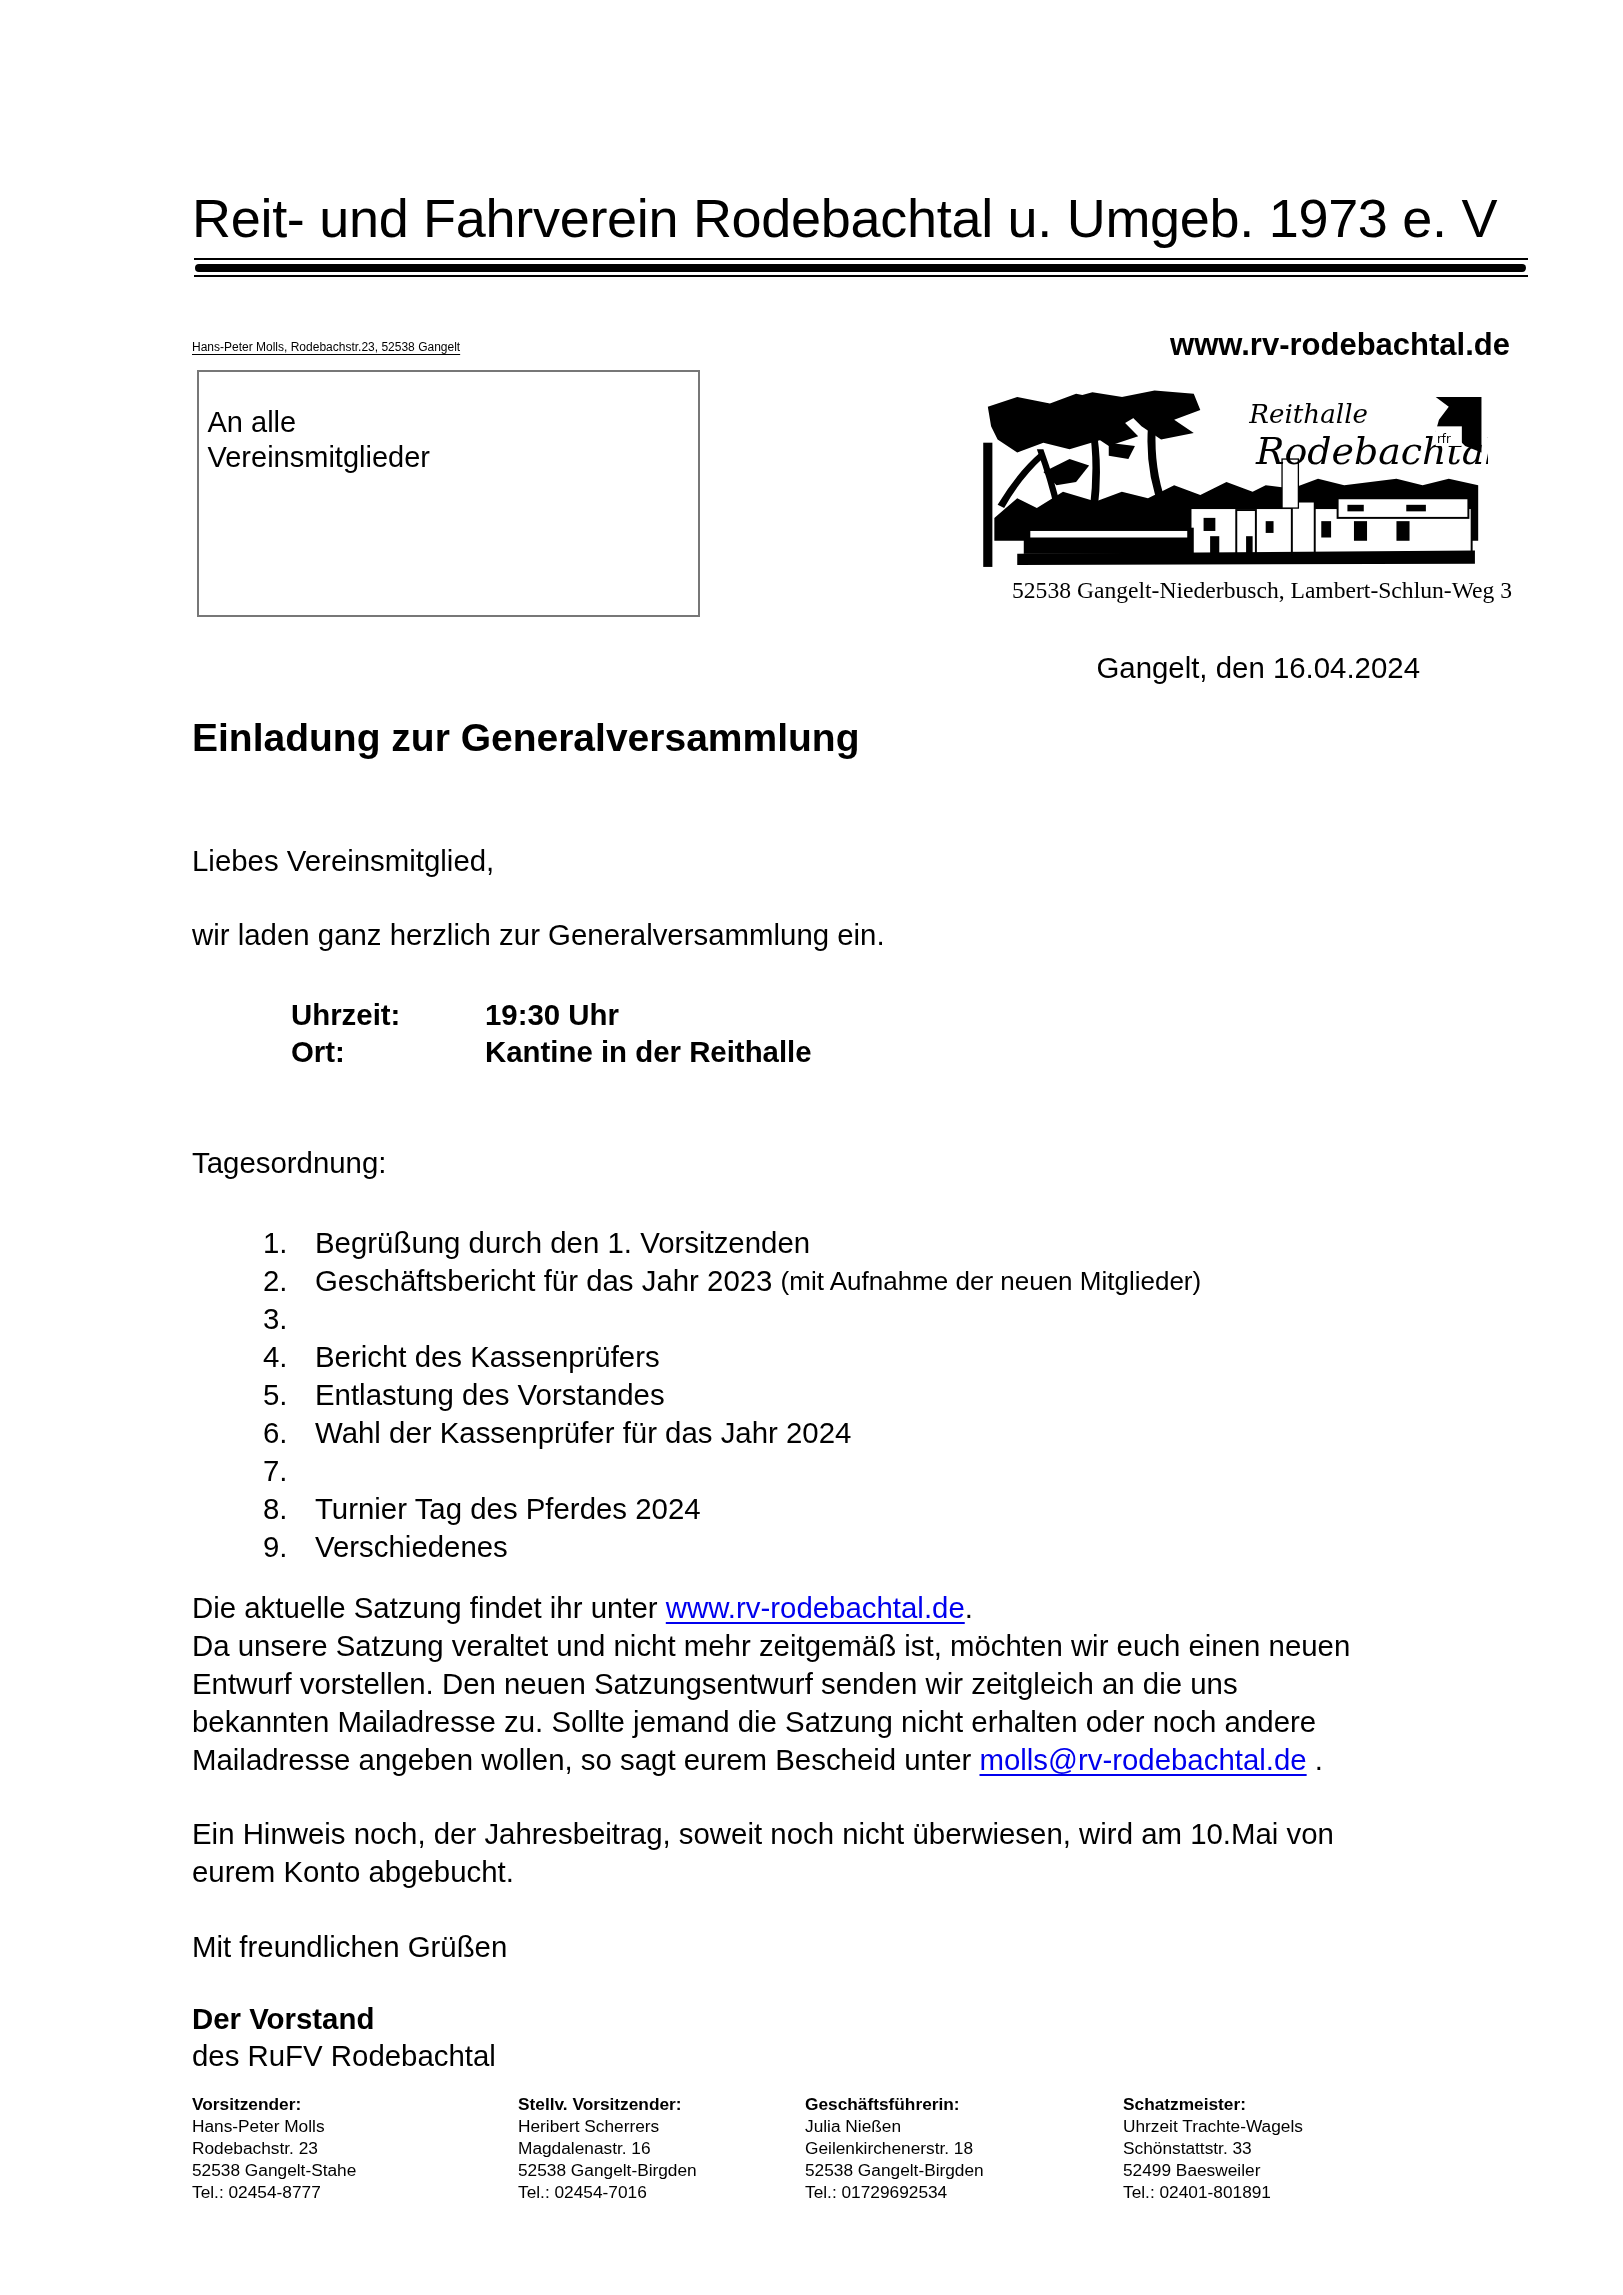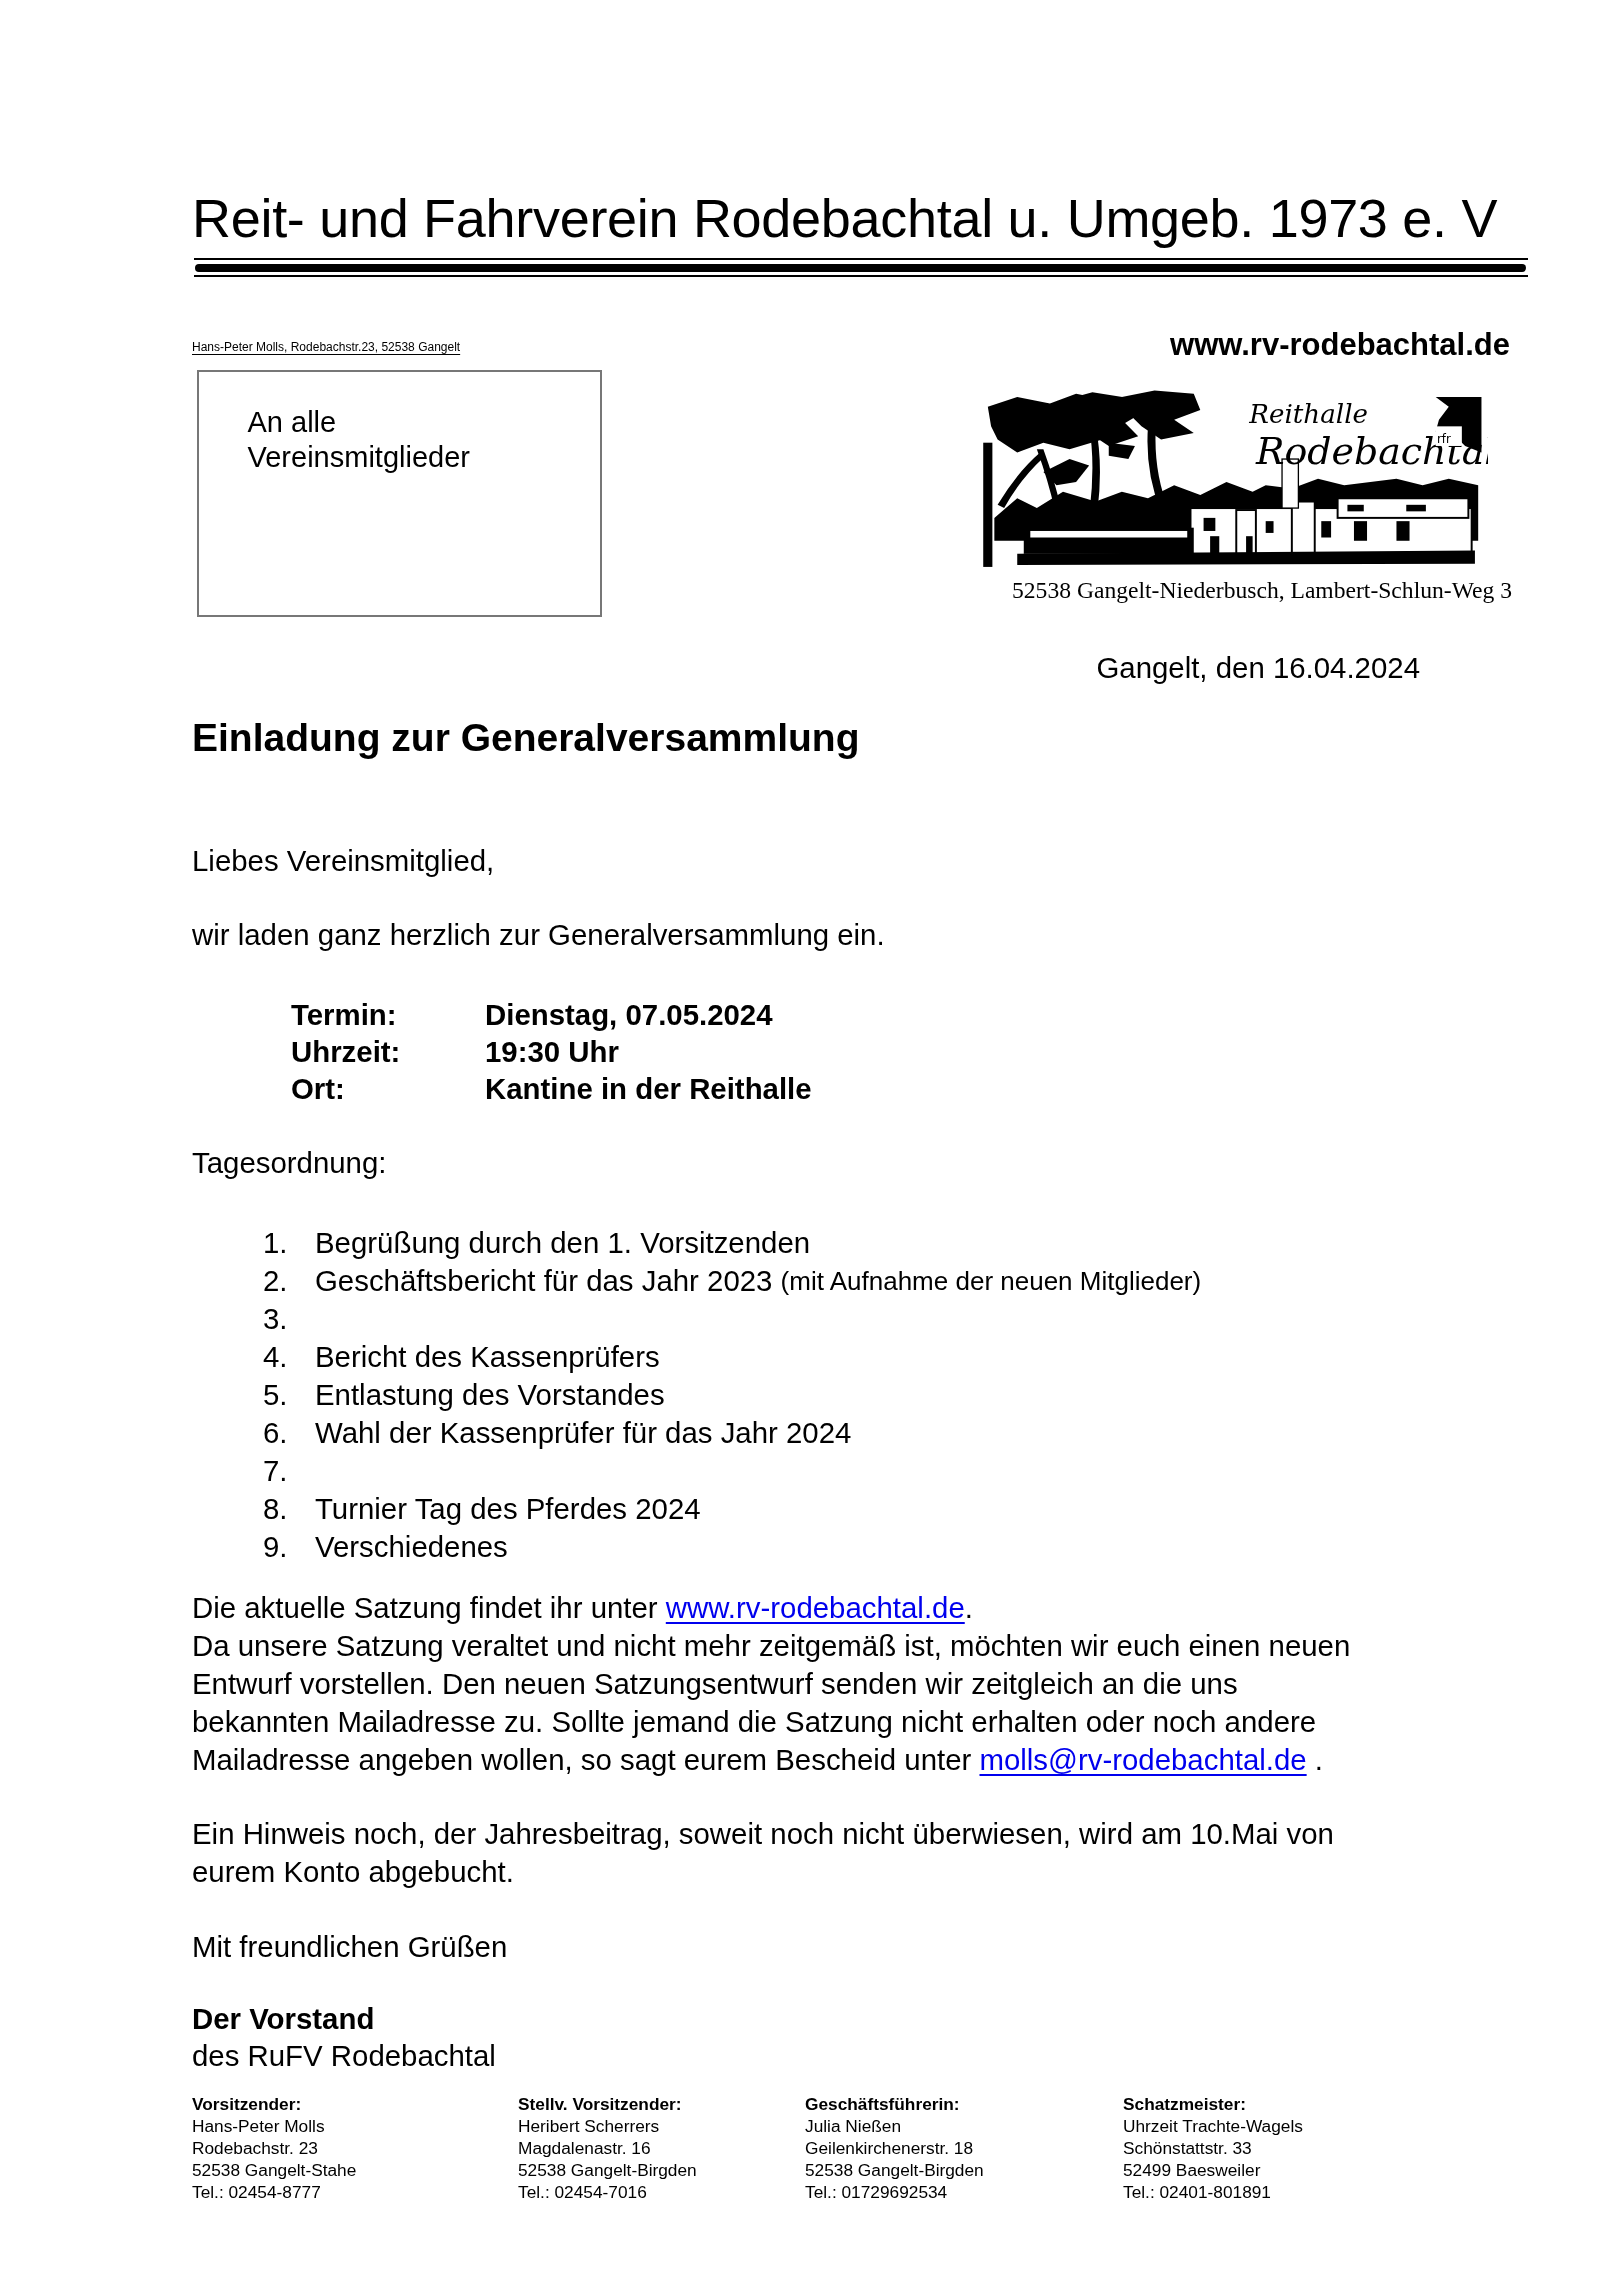--- a/index.html
+++ b/index.html
@@ -12,22 +12,22 @@
     left: 192px; top: 187px; font-size: 54px; line-height: 63px;
     letter-spacing: -0.3px; white-space: nowrap;
   }
   .rule-thin { left: 194px; width: 1334px; height: 2px; background: #000; }
   .rule-thick { left: 195px; width: 1331px; height: 7.9px; background: #000; border-radius: 3.9px; }
   .sender-line {
     left: 192px; top: 340px; font-size: 12px; text-decoration: underline;
     text-underline-offset: 2.6px; white-space: nowrap;
   }
   .address-box {
-    left: 197px; top: 370px; width: 405px; height: 247px;
-    border: 2px solid #777; box-sizing: border-box; padding-left: 40px;
+    left: 197px; top: 370px; width: 503px; height: 247px;
+    border: 2px solid #777; box-sizing: border-box;
   }
   .address-box .line { font-size: 29px; line-height: 35px; margin-left: 8.5px; white-space: nowrap; }
   .address-box .first { margin-top: 33px; }
   .website-bold {
     right: 113px; top: 327px; font-size: 31px; font-weight: bold; white-space: nowrap;
   }
   .logo { left: 978px; top: 387px; width: 510px; height: 182px; }
   .venue-address {
     left: 978px; top: 577px; width: 534px; text-align: right;
     font-family: "Liberation Serif", serif; font-size: 23.6px; white-space: nowrap;
@@ -114,24 +114,20 @@
 <div class="abs venue-address">52538 Gangelt-Niederbusch, Lambert-Schlun-Weg 3</div>
 
 <div class="abs letter-date">Gangelt, den 16.04.2024</div>
 <div class="abs doc-heading">Einladung zur Generalversammlung</div>
 
 <div class="abs body-text" style="left:192px; top:842px">Liebes Vereinsmitglied,</div>
 <div class="abs body-text" style="left:192px; top:916px">wir laden ganz herzlich zur Generalversammlung ein.</div>
 
 <div class="abs details">
   <div class="row">
-    <span class="label">Termin:</span>
-    <span>Dienstag, 07.05.2024</span>
-  </div>
-  <div class="row">
     <span class="label">Uhrzeit:</span>
     <span>19:30 Uhr</span>
   </div>
   <div class="row">
     <span class="label">Ort:</span>
     <span>Kantine in der Reithalle</span>
   </div>
 </div>
 
 <div class="abs body-text" style="left:192px; top:1144px">Tagesordnung:</div>

